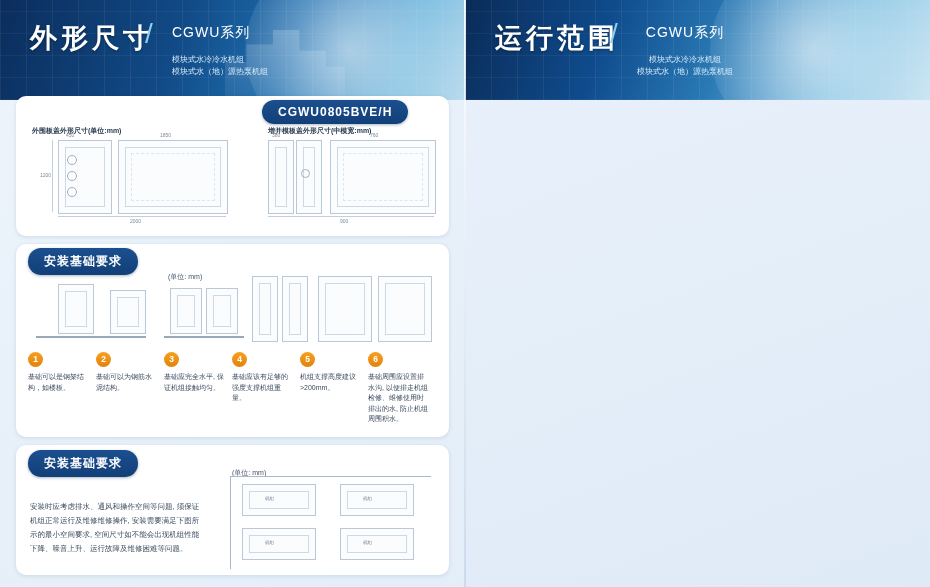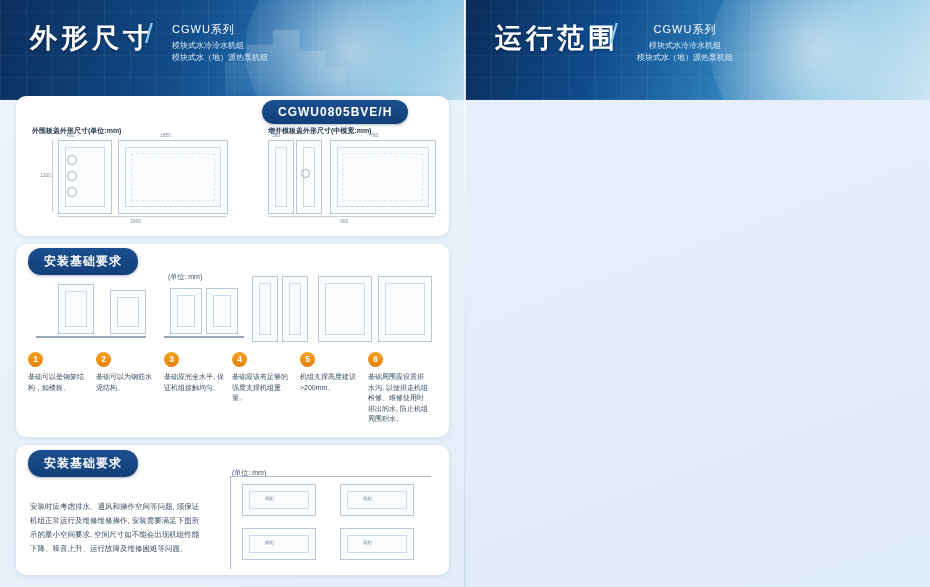--- a/index.html
+++ b/index.html
@@ -38,21 +38,21 @@
     position:absolute;left:30px;top:20px;margin:0;
     font-size:27px;letter-spacing:4px;color:#fff;font-weight:bold;
     text-shadow:0 1px 3px rgba(0,0,0,.35);
   }
   .hero .slash{
     position:absolute;left:145px;top:18px;font-size:28px;color:#8fd0ef;font-weight:300;
   }
   .hero .sub{
     position:absolute;left:172px;top:22px;color:#d8ecf8;font-size:8px;line-height:1.45;
   }
-  .hero .sub .sub-main{font-size:11px;color:#ffffff;letter-spacing:1px;display:block;margin-bottom:2px;}
+  .hero .sub .sub-main{font-size:14px;color:#ffffff;letter-spacing:1px;display:block;margin-bottom:12px;}
 
   
   .card{
     position:absolute;background:#fff;border-radius:10px;
     box-shadow:0 1px 4px rgba(25,60,110,.13);
   }
   .pill{
     position:absolute;display:inline-block;
     background:linear-gradient(180deg,#1b4f8f,#123f78);
     color:#fff;border-radius:13px;padding:5px 16px;font-size:12px;font-weight:bold;

